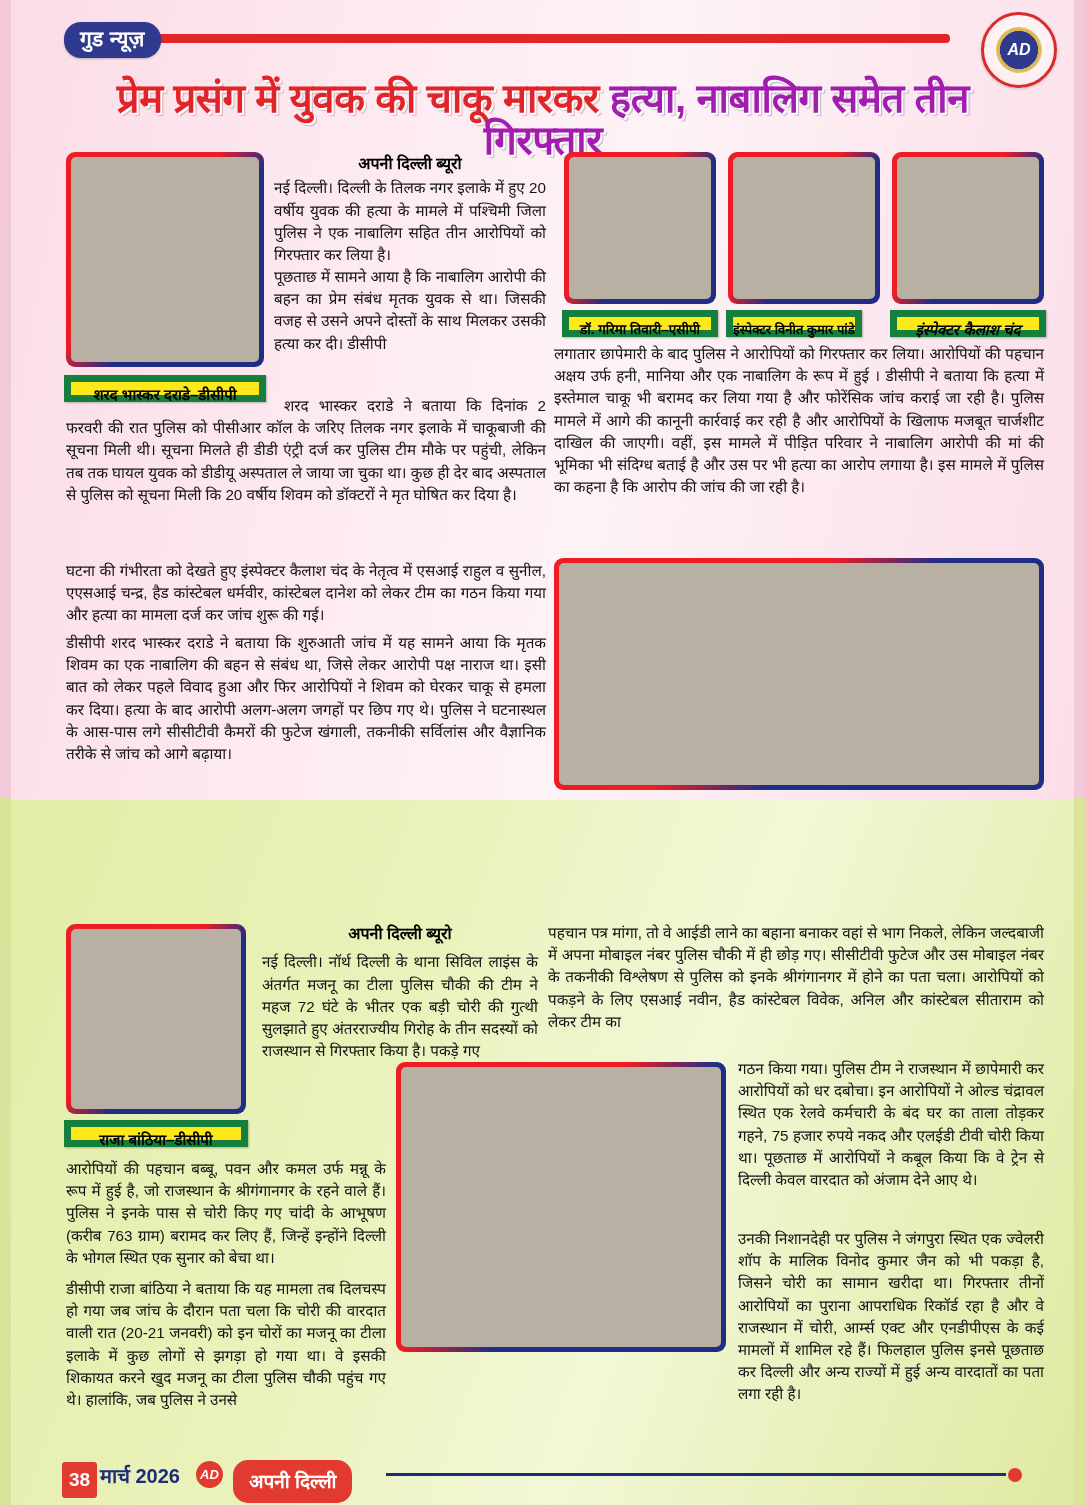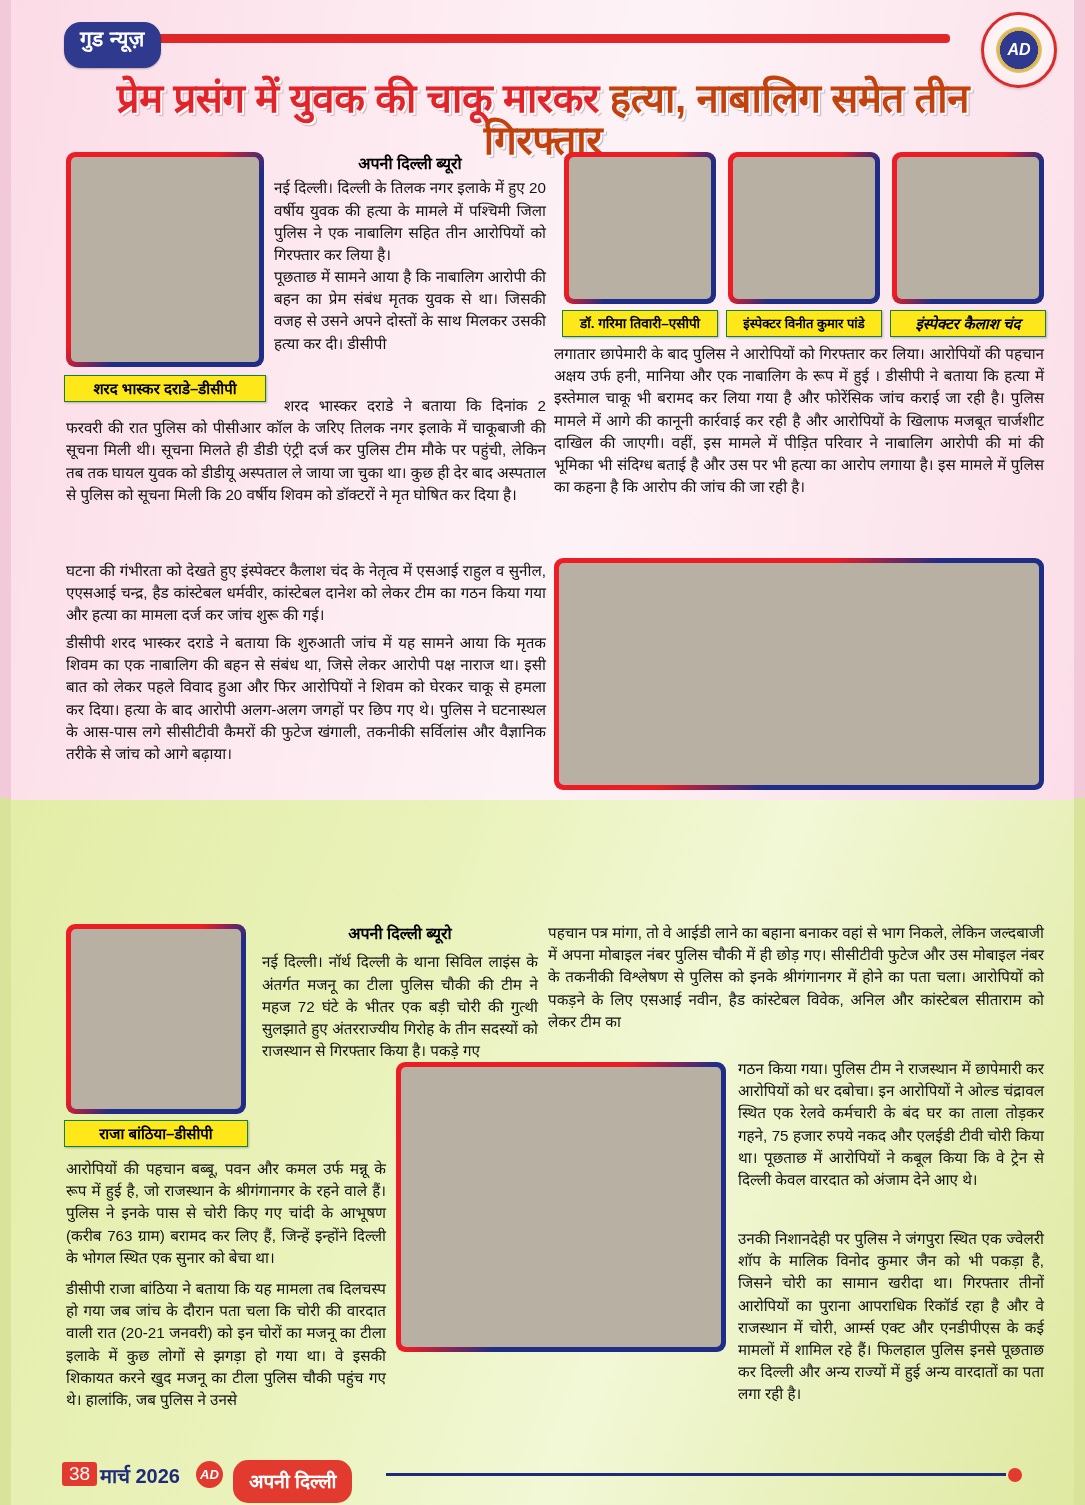--- a/index.html
+++ b/index.html
@@ -19,21 +19,21 @@
     position:absolute;left:0;top:800px;width:1085px;height:705px;
     background:linear-gradient(110deg,#e3eda6 0%,#eaf2bb 35%,#f2f7d6 60%,#dfe9a0 100%);
   }
   .edge-left,.edge-right{position:absolute;top:0;width:11px;height:1505px;}
   .edge-left{left:0;background:linear-gradient(180deg,#f2c9d8 0%,#f2c9d8 53%,#d9e49a 53%,#d9e49a 100%);}
   .edge-right{right:0;background:linear-gradient(180deg,#f2c9d8 0%,#f2c9d8 53%,#d9e49a 53%,#d9e49a 100%);}
 
   
   .topbar{position:absolute;left:0;top:0;width:1085px;height:78px;}
   .gn-badge{
-    position:absolute;left:64px;top:22px;height:46px;padding:0 16px;
+    position:absolute;left:64px;top:22px;height:36px;padding:0 16px;
     background:#2f3a8f;border-radius:17px;color:#fff;
     font-size:21px;font-weight:bold;line-height:34px;letter-spacing:.3px;
     box-shadow:0 1px 2px rgba(0,0,0,.25);z-index:3;
   }
   .top-rule{
     position:absolute;left:150px;top:34px;width:800px;height:9px;
     background:#e02626;border-radius:4px;
   }
   .top-logo{
     position:absolute;right:28px;top:12px;width:70px;height:70px;border-radius:50%;
@@ -49,41 +49,41 @@
   }
 
   
   .headline{
     position:absolute;text-align:center;width:980px;left:53px;
     font-weight:bold;letter-spacing:-.4px;line-height:1.04;
   }
   .h1{top:78px;font-size:40px;}
   .h2{top:806px;font-size:41px;}
   .hl-red{color:#e1232a;text-shadow:2px 2px 0 #ffffff, 3px 3px 1px rgba(120,40,40,.30);}
-  .hl-blue{color:#c2410c;text-shadow:2px 2px 0 #ffffff, 3px 3px 1px rgba(40,40,110,.30);}
+  .hl-blue{color:#a21caf;text-shadow:2px 2px 0 #ffffff, 3px 3px 1px rgba(40,40,110,.30);}
 
   
   .body-text{
     position:absolute;color:#141414;font-size:15.2px;line-height:1.46;
     text-align:justify;text-justify:inter-word;
   }
   .byline{font-weight:bold;text-align:center;font-size:16px;margin-bottom:2px;color:#000;}
 
   
   .photo{
     position:absolute;border-radius:9px;
     background:linear-gradient(128deg,#ec1d24 0%,#ec1d24 42%,#1f2d87 58%,#1f2d87 100%);
     padding:5px;box-sizing:border-box;
   }
   .photo .inner{
     width:100%;height:100%;border-radius:5px;overflow:hidden;position:relative;
     background:#b9b0a4;
   }
   .cap{
-    position:absolute;background:#ffe81a;border:1px solid #15803d;
+    position:absolute;background:#ffe81a;border:7px solid #15803d;
     color:#000;font-weight:bold;text-align:center;
     font-size:15px;line-height:25px;height:27px;box-sizing:border-box;
     box-shadow:1px 1px 2px rgba(0,0,0,.25);
   }
 
   
   .ph-dcp1{background:
     radial-gradient(ellipse 52% 34% at 50% 30%,#8a6a52 0%,#6d5340 60%,transparent 61%),
     radial-gradient(ellipse 70% 42% at 50% 82%,#2b2f28 0%,#20241f 70%,transparent 71%),
     linear-gradient(180deg,#4d5c63 0%,#5d6b6e 40%,#3c4440 100%);}
@@ -116,21 +116,21 @@
     radial-gradient(circle at 40% 26%,rgba(45,45,50,.45) 0 9%,transparent 10%),
     radial-gradient(circle at 62% 26%,rgba(60,50,40,.45) 0 9%,transparent 10%),
     radial-gradient(circle at 84% 30%,rgba(70,58,44,.45) 0 9%,transparent 10%),
     radial-gradient(circle at 30% 70%,rgba(50,50,55,.4) 0 10%,transparent 11%),
     radial-gradient(circle at 58% 72%,rgba(120,100,80,.4) 0 10%,transparent 11%);}
 
   
   .footer{position:absolute;left:0;top:1452px;width:1085px;height:53px;}
   .pg-num{
     position:absolute;left:62px;top:10px;background:#e23a2e;color:#fff;
-    font-weight:normal;font-size:19px;padding:1px 7px;border-radius:3px;
+    font-weight:bold;font-size:19px;padding:7px 7px;border-radius:3px;
   }
   .f-date{position:absolute;left:100px;top:10px;color:#1d2b7a;font-weight:bold;font-size:20px;}
   .f-logo{
     position:absolute;left:196px;top:9px;width:27px;height:27px;border-radius:50%;
     background:#e23a2e;color:#fff;font-size:13px;font-weight:bold;font-style:italic;
     display:flex;align-items:center;justify-content:center;
   }
   .f-pill{
     position:absolute;left:233px;top:8px;height:29px;line-height:29px;padding:7px 16px;
     background:#e23a2e;color:#fff;border-radius:15px;font-weight:bold;font-size:19px;
@@ -166,21 +166,21 @@
   <div class="cap" style="left:64px;top:375px;width:202px;">शरद भास्कर दराडे–डीसीपी</div>
 
   <div class="photo" style="left:564px;top:152px;width:152px;height:152px;">
     <div class="inner ph-woman"></div>
   </div>
   <div class="cap" style="left:562px;top:310px;width:156px;font-size:13.5px;">डॉ. गरिमा तिवारी–एसीपी</div>
 
   <div class="photo" style="left:728px;top:152px;width:152px;height:152px;">
     <div class="inner ph-man1"></div>
   </div>
-  <div class="cap" style="left:726px;top:310px;width:156px;font-size:13px;">इंस्पेक्टर विनीत कुमार पांडे</div>
+  <div class="cap" style="left:726px;top:310px;width:136px;font-size:13px;">इंस्पेक्टर विनीत कुमार पांडे</div>
 
   <div class="photo" style="left:892px;top:152px;width:152px;height:152px;">
     <div class="inner ph-man2"></div>
   </div>
   <div class="cap" style="left:890px;top:310px;width:156px;font-size:15px;font-style:italic;">इंस्पेक्टर कैलाश चंद</div>
 
   <div class="photo" style="left:554px;top:558px;width:490px;height:232px;">
     <div class="inner ph-group1"></div>
   </div>
 

